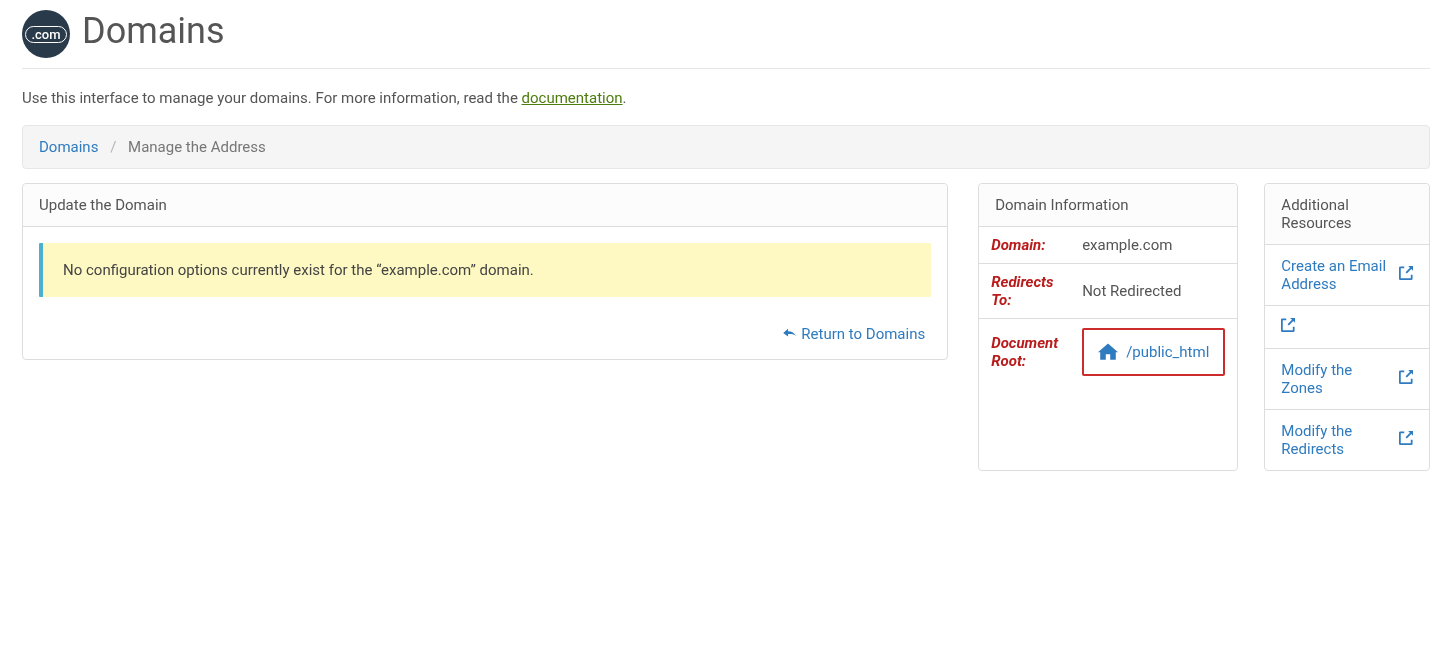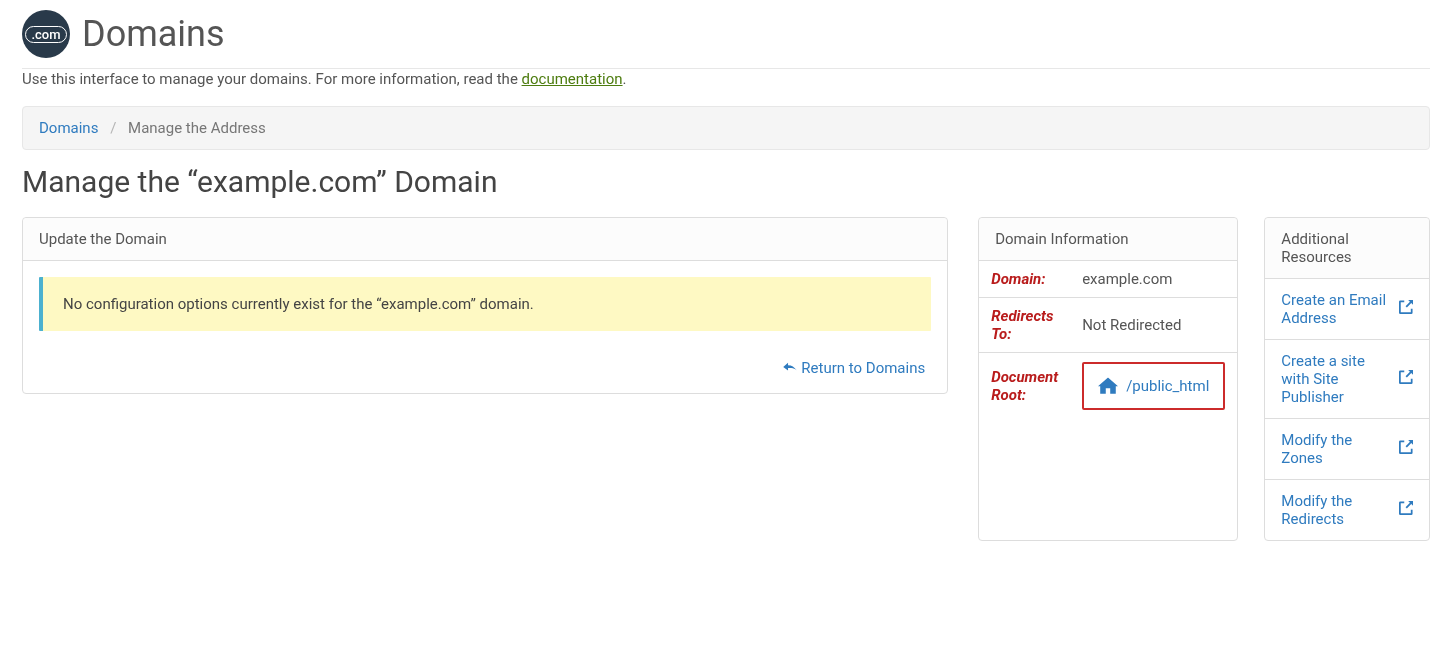--- a/index.html
+++ b/index.html
@@ -6,24 +6,24 @@
   body {
     margin: 0;
     font-family: -apple-system, BlinkMacSystemFont, "Segoe UI", Roboto, "Helvetica Neue", Arial, sans-serif;
     color: #555;
     background: #fff;
     font-size: 15px;
   }
   .wrap { padding: 10px 20px 20px 22px; }
   .page-header {
     display: flex;
-    align-items: center;
+    align-items: flex-start;
     border-bottom: 1px solid #e7e7e7;
     padding-bottom: 10px;
-    margin-bottom: 1px;
+    margin-bottom: 20px;
   }
   .page-header-icon {
     width: 48px; height: 48px;
     border-radius: 50%;
     background: #293a4a;
     display: flex; align-items: center; justify-content: center;
     margin-right: 12px;
     flex: 0 0 48px;
   }
   .page-header-icon span {
@@ -133,21 +133,20 @@
   <p class="intro">
     <span>Use this interface to manage your domains. For more information, read the </span><a href="#" class="doclink">documentation</a><span>.</span>
   </p>
 
   <div class="breadcrumb">
     <a href="#">Domains</a>
     <span class="sep">/</span>
     <span>Manage the Address</span>
   </div>
 
-  <h2 class="section-title">Manage the “example.com” Domain</h2>
 
   <div class="columns">
 
     <div class="col-left">
       <div class="panel">
         <div class="panel-heading">Update the Domain</div>
         <div class="panel-body">
           <div class="alert-info">No configuration options currently exist for the “example.com” domain.</div>
           <a href="#" class="return-link">
             <span class="reply-icon">
@@ -200,21 +199,20 @@
               <span>Create an Email Address</span>
               <span class="ext-icon">
                 <svg viewBox="0 0 512 512">
                     <path d="M432 320v128H64V80h128V16H48A48 48 0 0 0 0 64v400a48 48 0 0 0 48 48h400a48 48 0 0 0 48-48V320zM512 0H336l64 64-160 160 48 48L448 112l64 64z"></path>
                   </svg>
               </span>
             </a>
           </li>
           <li>
             <a href="#">
-              <span>Create a site with Site Publisher</span>
               <span class="ext-icon">
                 <svg viewBox="0 0 512 512">
                     <path d="M432 320v128H64V80h128V16H48A48 48 0 0 0 0 64v400a48 48 0 0 0 48 48h400a48 48 0 0 0 48-48V320zM512 0H336l64 64-160 160 48 48L448 112l64 64z"></path>
                   </svg>
               </span>
             </a>
           </li>
           <li>
             <a href="#">
               <span>Modify the Zones</span>

